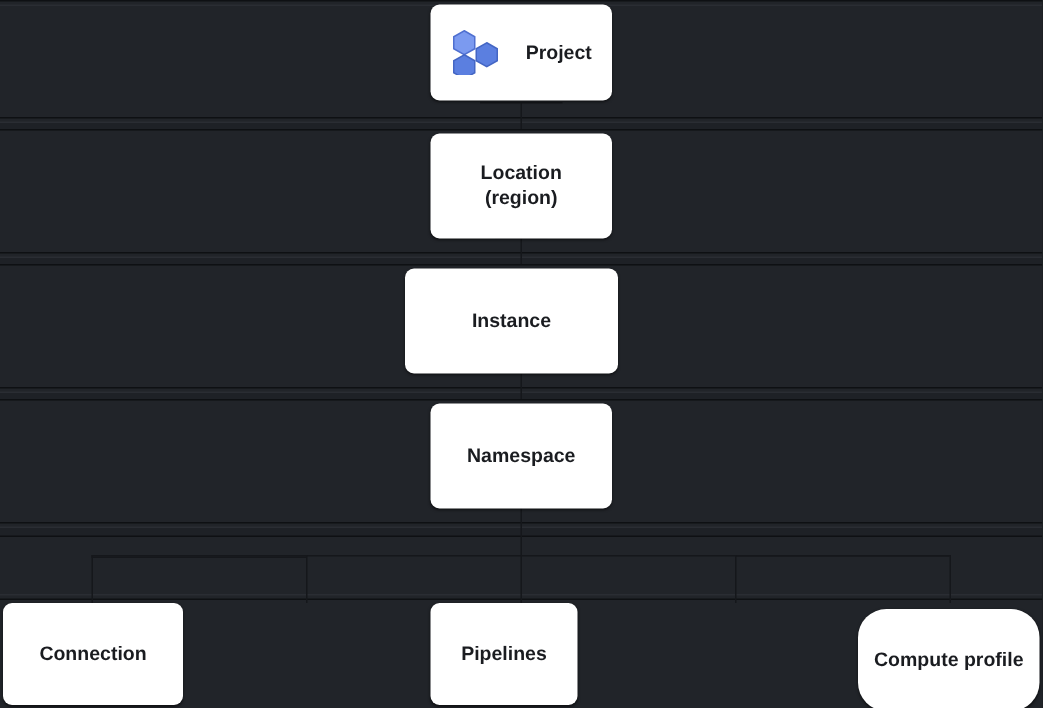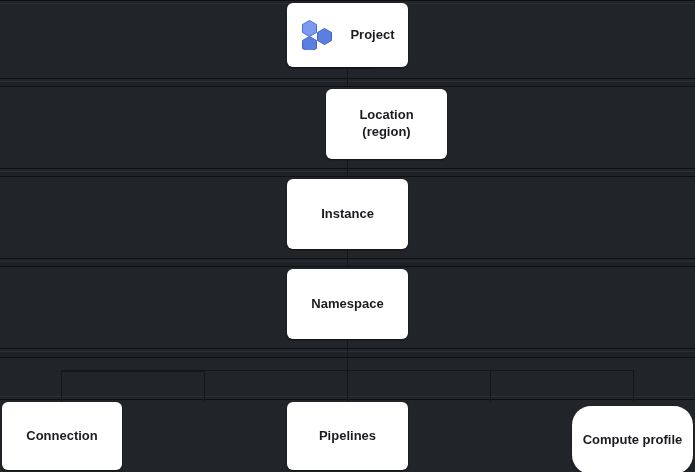--- a/index.html
+++ b/index.html
@@ -129,39 +129,39 @@
 
   <div class="node" id="node-project" style="left:287px; top:3px; width:121px; height:64px;">
     <svg class="hex-icon" viewBox="0 0 34 30" aria-hidden="true">
       <polygon points="9.5,0.5 16.5,4.5 16.5,12.5 9.5,16.5 2.5,12.5 2.5,4.5" fill="#7b9af0" stroke="#4f6fd0" stroke-width="1"></polygon>
       <polygon points="24.5,8.5 31.5,12.5 31.5,20.5 24.5,24.5 17.5,20.5 17.5,12.5" fill="#5b7fe0" stroke="#4466c4" stroke-width="1"></polygon>
       <polygon points="9.5,16.5 16.5,20.5 16.5,28.5 9.5,32.5 2.5,28.5 2.5,20.5" fill="#5b7fe0" stroke="#4466c4" stroke-width="1"></polygon>
     </svg>
     <span class="label">Project</span>
   </div>
 
-  <div class="node" style="left:287px; top:89px; width:121px; height:70px;margin-left:39px;">
+  <div class="node" style="left:287px; top:89px; width:121px; height:70px;">
     <span class="label">Location
 (region)</span>
   </div>
 
-  <div class="node" style="left:287px; top:179px; width:121px; height:70px;">
+  <div class="node" style="left:270px; top:179px; width:142px; height:70px;">
     <span class="label">Instance</span>
   </div>
 
   <div class="node" style="left:2px; top:402px; width:120px; height:68px;">
     <span class="label">Connection</span>
   </div>
 
   <div class="node" style="left:287px; top:269px; width:121px; height:70px;">
     <span class="label">Namespace</span>
   </div>
 
 
-  <div class="node" style="left:287px; top:402px; width:121px; height:68px;">
+  <div class="node" style="left:287px; top:402px; width:98px; height:68px;">
     <span class="label">Pipelines</span>
   </div>
 
 
   <div class="node" style="left:572px; top:406px; width:121px; height:68px;border-radius:19px;">
     <span class="label">Compute profile</span>
   </div>
 
 </div>
 

